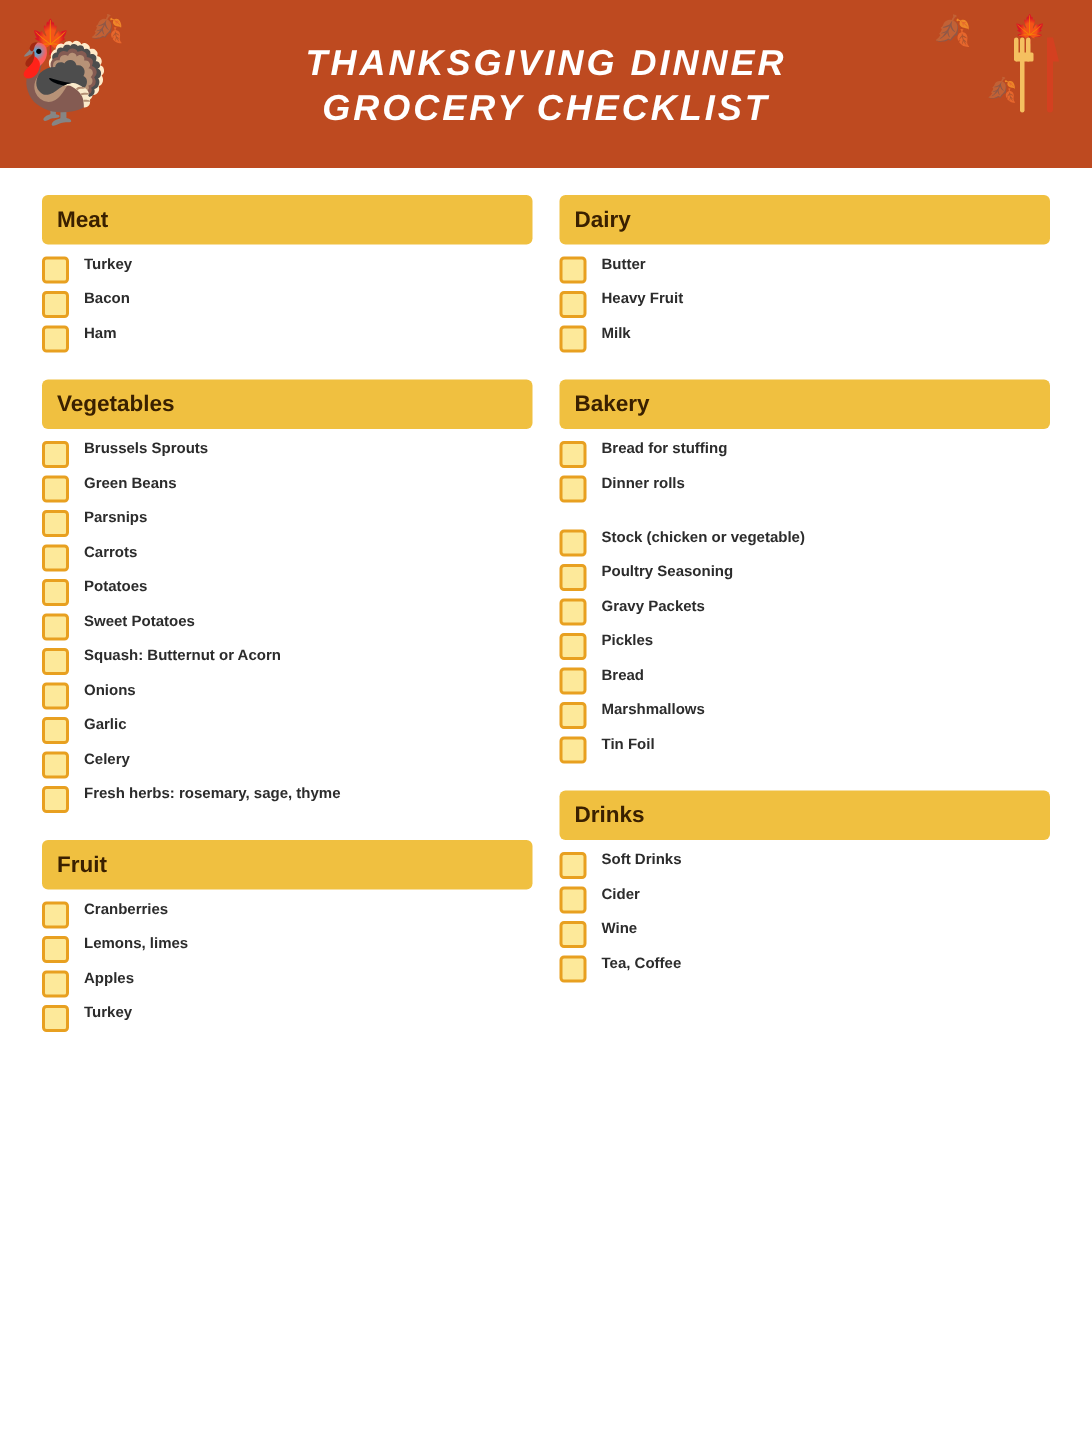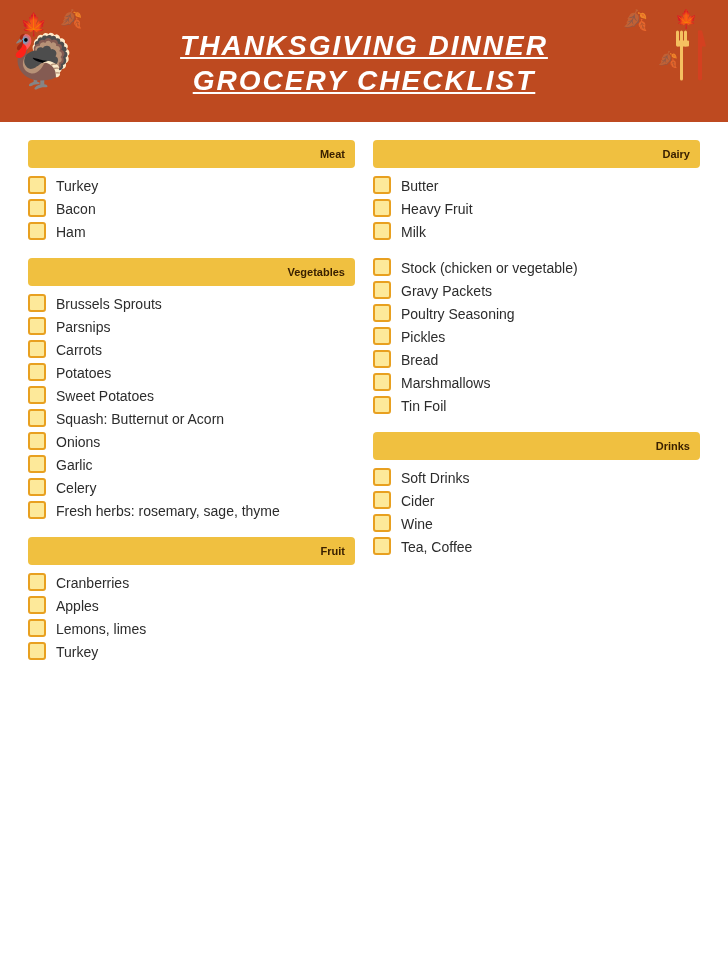--- a/index.html
+++ b/index.html
@@ -15,27 +15,26 @@
       background: #fff;
     }
     .header-bg {
       background: #be4a20;
       padding: 28px 40px 24px 40px;
       text-align: center;
       position: relative;
     }
     .header-title {
       color: #fff;
-      font-size: 28px;
+      font-size: 24px;
       font-weight: 900;
       letter-spacing: 2px;
       text-transform: uppercase;
       line-height: 1.25;
       font-style: italic;
-      text-decoration: underline;
     }
     .header-decor {
       position: absolute;
       font-size: 28px;
       opacity: 0.85;
     }
     .leaf1 { top: 12px; left: 20px; font-size: 22px; }
     .leaf2 { top: 8px; left: 60px; font-size: 18px; }
     .leaf3 { top: 50px; left: 30px; font-size: 16px; }
     .leaf4 { top: 8px; right: 80px; font-size: 20px; }
@@ -58,32 +57,33 @@
     }
     
     .section {
       margin-bottom: 18px;
     }
     .section-header {
       background: #f5c842;
       background: #f0c040;
       border-radius: 4px;
       padding: 8px 10px;
-      text-align: right;
+      text-align: left;
       font-weight: bold;
-      font-size: 11px;
+      font-size: 15px;
       color: #3a2000;
       margin-bottom: 8px;
     }
     .checklist-item {
       display: flex;
-      align-items: flex-end;
+      align-items: flex-start;
       margin-bottom: 5px;
-      font-size: 14px;
+      font-size: 10px;
       color: #2c2c2c;
+      font-weight: bold;
     }
     .checkbox {
       width: 18px;
       height: 18px;
       border: 2px solid #e8a020;
       background: #fde99a;
       border-radius: 3px;
       margin-right: 10px;
       flex-shrink: 0;
       display: inline-block;
@@ -147,20 +147,24 @@
         </div>
 
         <div class="section">
           <div class="section-header">Vegetables</div>
           <div class="checklist-item">
             <span class="checkbox"></span>
             <span>Brussels Sprouts</span>
           </div>
           <div class="checklist-item">
             <span class="checkbox"></span>
+            <span>Green Beans</span>
+          </div>
+          <div class="checklist-item">
+            <span class="checkbox"></span>
             <span>Parsnips</span>
           </div>
           <div class="checklist-item">
             <span class="checkbox"></span>
             <span>Carrots</span>
           </div>
           <div class="checklist-item">
             <span class="checkbox"></span>
             <span>Potatoes</span>
           </div>
@@ -191,28 +195,28 @@
         </div>
 
         <div class="section">
           <div class="section-header">Fruit</div>
           <div class="checklist-item">
             <span class="checkbox"></span>
             <span>Cranberries</span>
           </div>
           <div class="checklist-item">
             <span class="checkbox"></span>
+            <span>Lemons, limes</span>
+          </div>
+          <div class="checklist-item">
+            <span class="checkbox"></span>
             <span>Apples</span>
           </div>
           <div class="checklist-item">
             <span class="checkbox"></span>
-            <span>Lemons, limes</span>
-          </div>
-          <div class="checklist-item">
-            <span class="checkbox"></span>
             <span>Turkey</span>
           </div>
         </div>
 
       </div>
 
       <div class="col">
 
         <div class="section">
           <div class="section-header">Dairy</div>
@@ -223,33 +227,44 @@
           <div class="checklist-item">
             <span class="checkbox"></span>
             <span>Heavy Fruit</span>
           </div>
           <div class="checklist-item">
             <span class="checkbox"></span>
             <span>Milk</span>
           </div>
         </div>
 
+        <div class="section">
+          <div class="section-header">Bakery</div>
+          <div class="checklist-item">
+            <span class="checkbox"></span>
+            <span>Bread for stuffing</span>
+          </div>
+          <div class="checklist-item">
+            <span class="checkbox"></span>
+            <span>Dinner rolls</span>
+          </div>
+        </div>
 
         <div class="section">
           <div class="checklist-item">
             <span class="checkbox"></span>
             <span>Stock (chicken or vegetable)</span>
           </div>
           <div class="checklist-item">
             <span class="checkbox"></span>
+            <span>Poultry Seasoning</span>
+          </div>
+          <div class="checklist-item">
+            <span class="checkbox"></span>
             <span>Gravy Packets</span>
-          </div>
-          <div class="checklist-item">
-            <span class="checkbox"></span>
-            <span>Poultry Seasoning</span>
           </div>
           <div class="checklist-item">
             <span class="checkbox"></span>
             <span>Pickles</span>
           </div>
           <div class="checklist-item">
             <span class="checkbox"></span>
             <span>Bread</span>
           </div>
           <div class="checklist-item">

